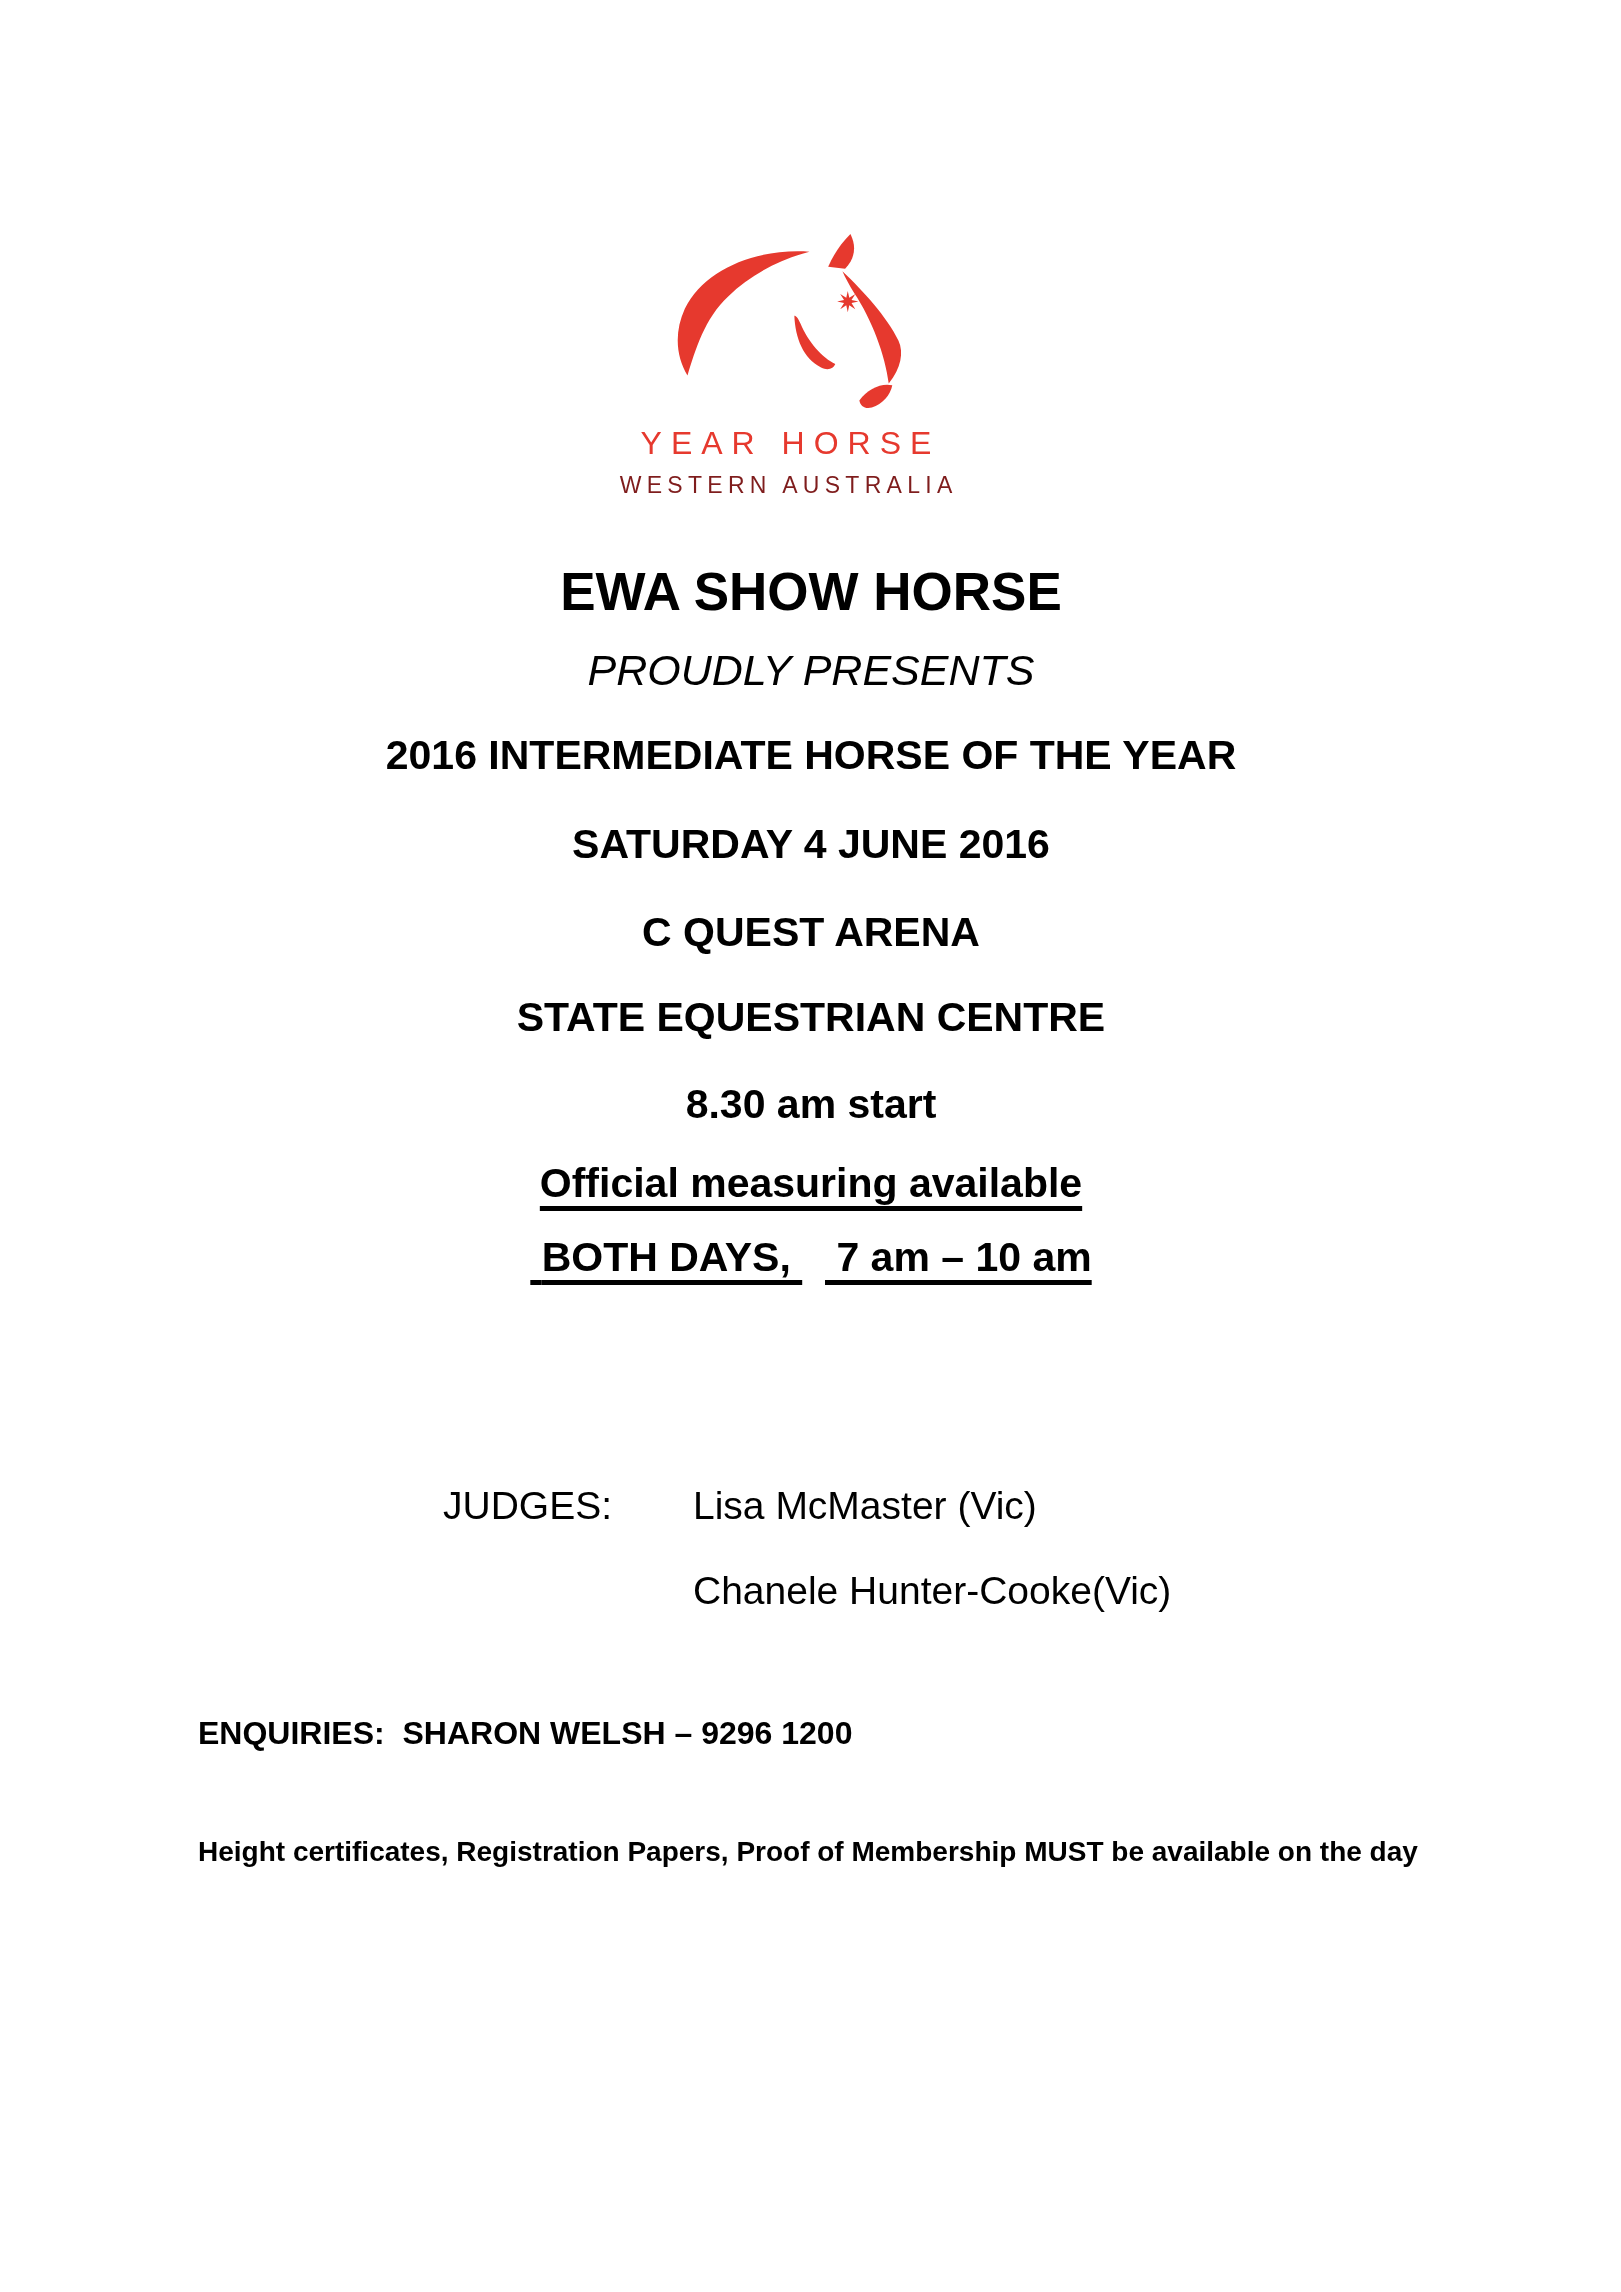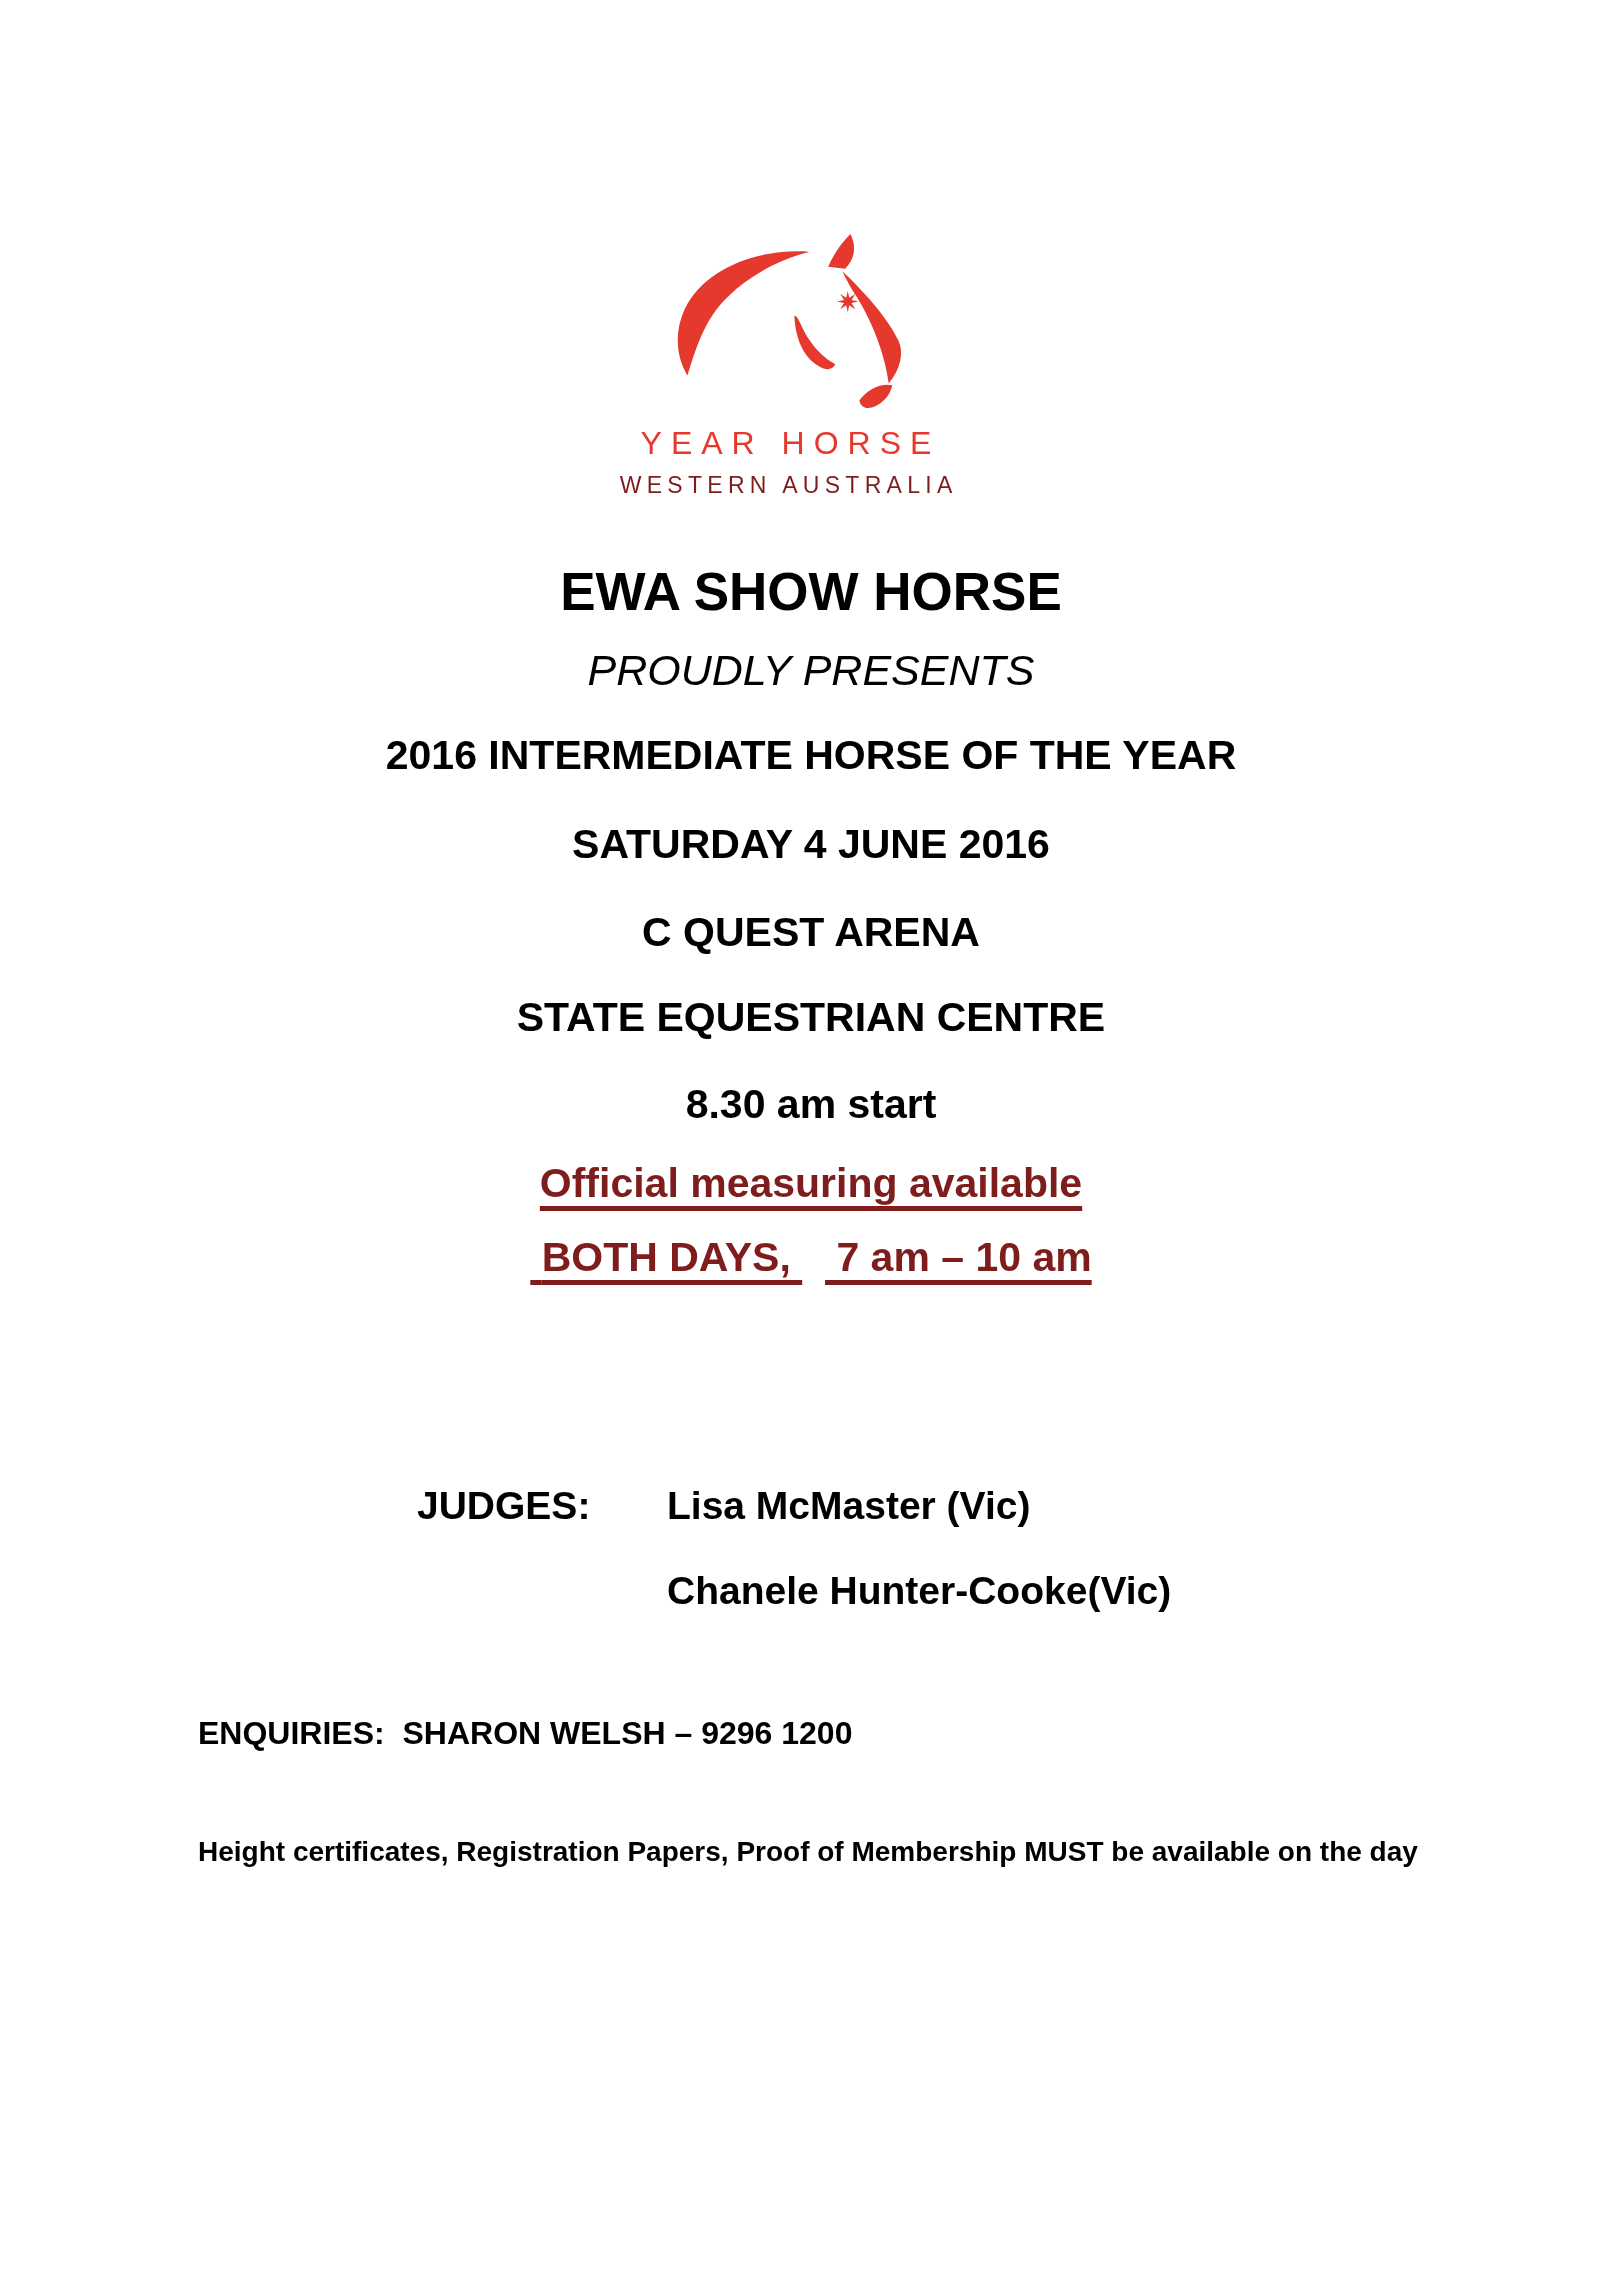--- a/index.html
+++ b/index.html
@@ -20,24 +20,24 @@
   }
   .brand2{
     margin-top:10.7px;font-size:23px;font-weight:400;letter-spacing:5.3px;
     color:#7f1d1d;white-space:pre;padding-left:5.3px;
   }
   
   .stack{position:absolute;top:561px;left:0;width:100%;text-align:center;}
   .h-line{font-weight:700;font-size:41px;line-height:62px;white-space:pre-wrap;}
   .h-line.first{font-size:53px;}
   .h-line.italic{font-weight:400;font-style:italic;font-size:43px;}
-  .red{color:#7f1d1d;}
+  .red{color:#000000;}
   .u{text-decoration:underline;text-decoration-thickness:5.3px;text-underline-offset:9px;}
   
-  .judges{position:absolute;left:417px;top:1478px;font-weight:700;font-size:39px;line-height:55px;}
+  .judges{position:absolute;left:443px;top:1478px;font-weight:400;font-size:39px;line-height:55px;}
   .judges-row{display:flex;}
   .judges-label{width:250px;}
   .judge-second{margin-left:250px;margin-top:30px;}
   
   .enquiries{position:absolute;left:198px;top:1713px;font-weight:700;font-size:32px;line-height:41px;white-space:pre-wrap;}
   .footer-note{position:absolute;left:198px;top:1832px;width:1248px;font-weight:700;font-size:28px;line-height:39px;}
 </style>
 </head>
 <body>
 

